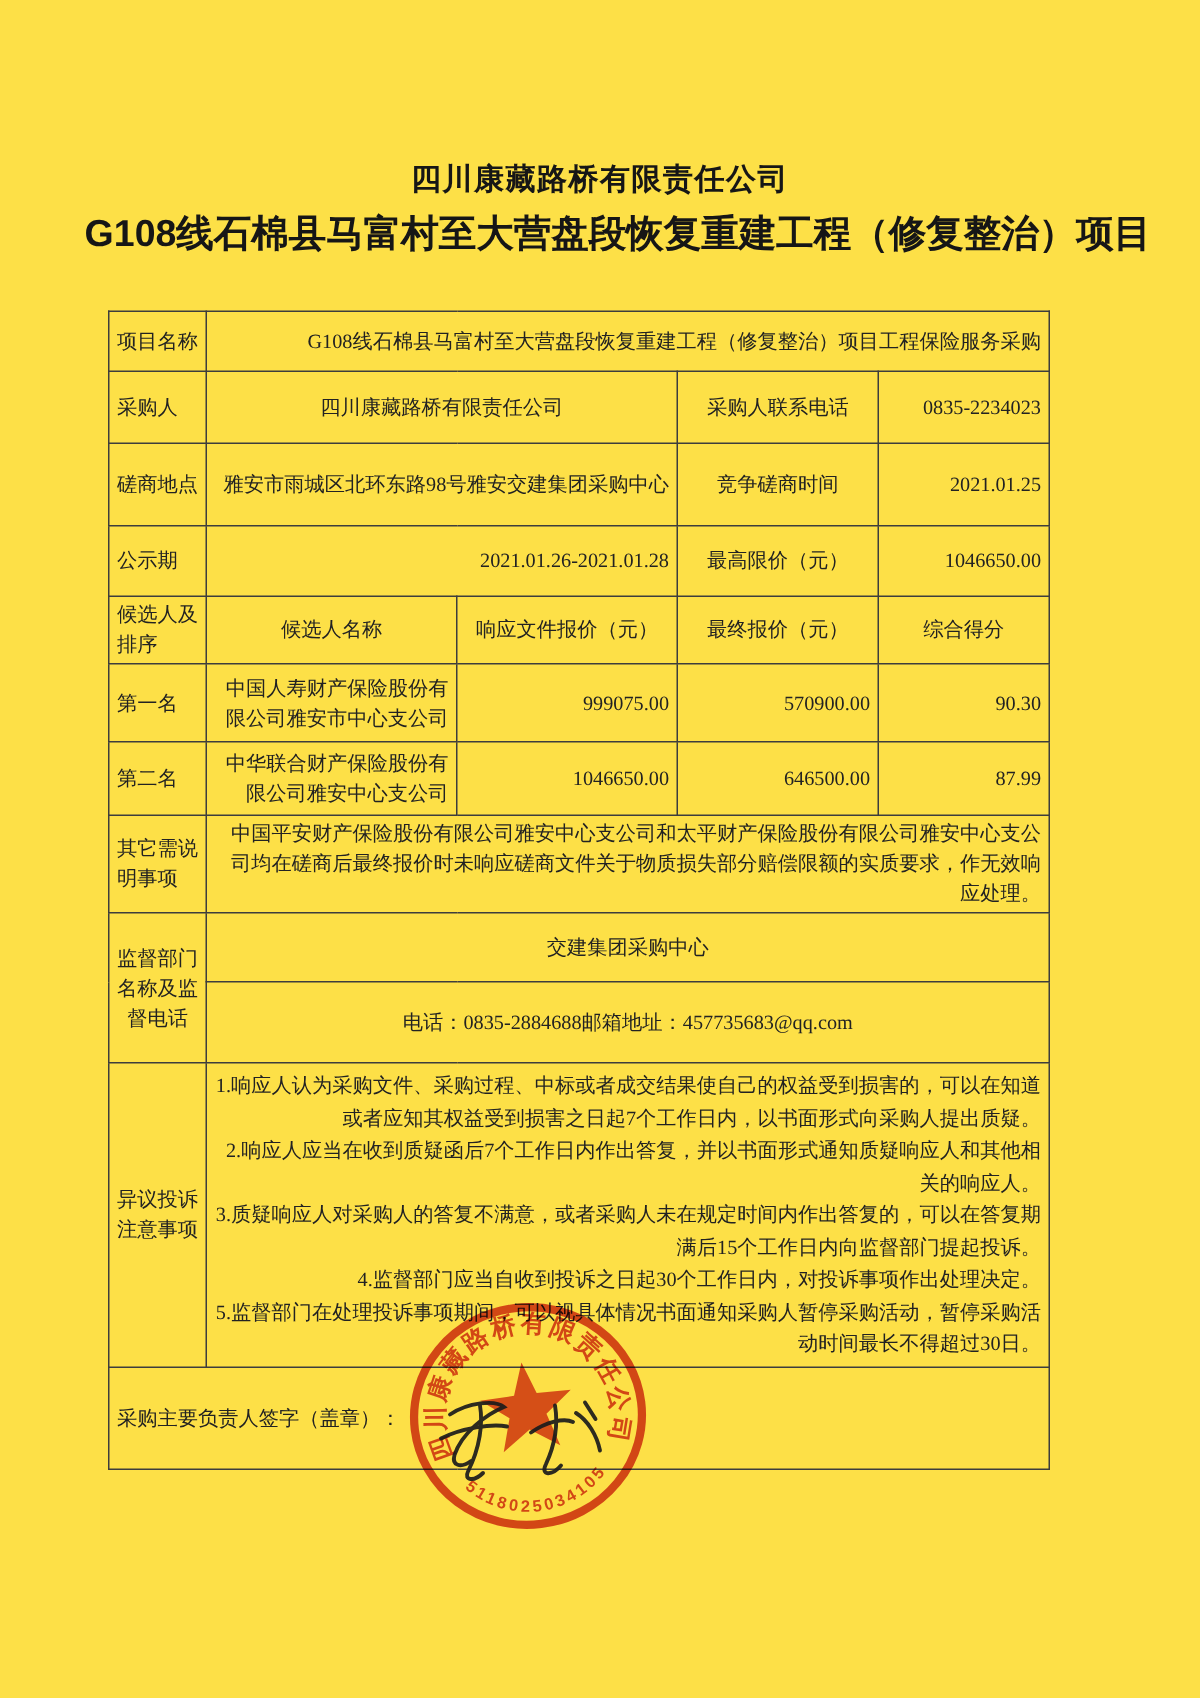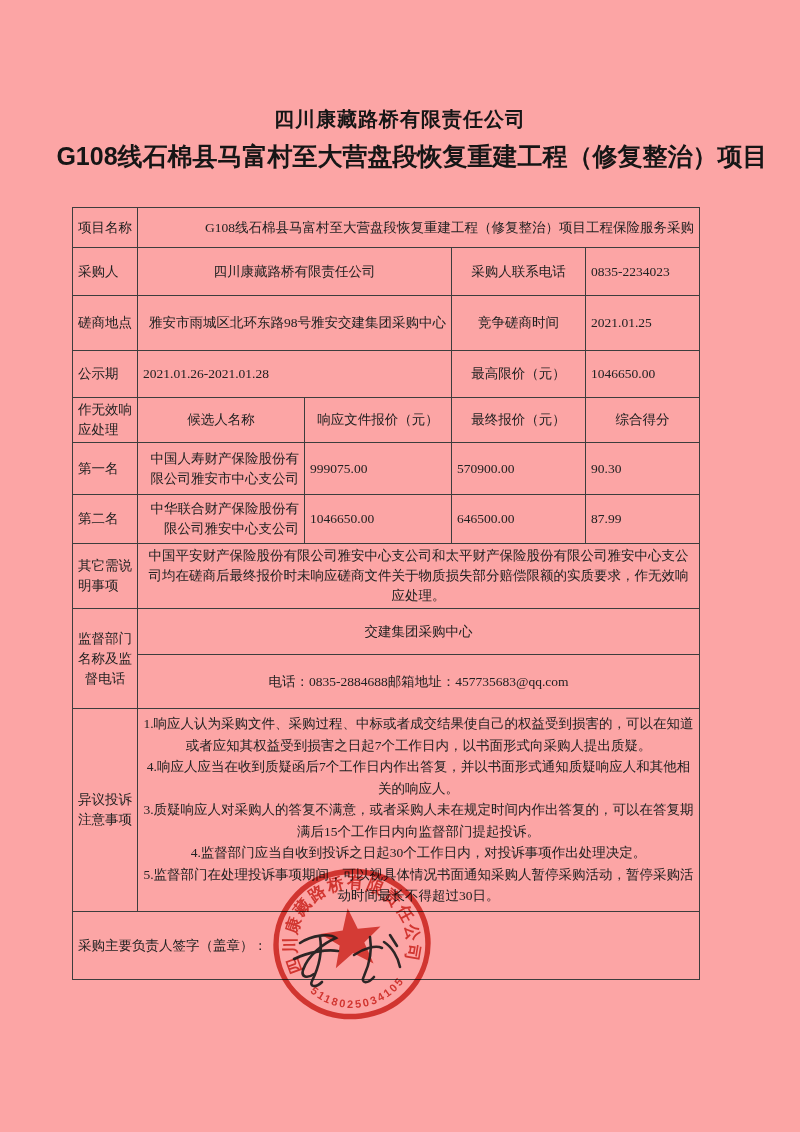--- a/index.html
+++ b/index.html
@@ -5,21 +5,21 @@
   * { margin:0; padding:0; box-sizing:border-box; }
   html,body { width:800px; }
   body {
     font-family:"Liberation Serif","DejaVu Serif",serif;
     background:#ffffff;
     color:#1f1f1f;
   }
   .page {
     position:relative;
     width:800px; height:1132px;
-    background:#fca5a5;
+    background:#fde047;
     overflow:hidden;
   }
   .doc-title {
     position:absolute; top:106px; left:0; width:800px;
     text-align:center; font-size:20px; font-weight:bold;
     letter-spacing:1px; color:#161616;
     font-family:"Liberation Sans","DejaVu Sans",sans-serif;
   }
   .doc-subtitle {
     position:absolute; top:143px; left:12px; width:800px;
@@ -34,22 +34,22 @@
   }
   table.main td {
     border:1px solid #3d3d3d;
     font-size:13.5px; line-height:20px;
     padding:2px 5px; vertical-align:middle;
     color:#222;
   }
   td.lbl { text-align:left; padding-left:5px; }
   td.ctr { text-align:center; }
   td.lft { text-align:right; }
-  td.num { text-align:left; font-size:14px; }
-  .para { text-align:center; line-height:21px; padding:3px 2px; }
+  td.num { text-align:right; font-size:14px; }
+  .para { text-align:right; line-height:21px; padding:3px 2px; }
   .notes div { line-height:21.5px; }
   tr.r1  { height:40px; }
   tr.r2  { height:48px; }
   tr.r3  { height:55px; }
   tr.r4  { height:47px; }
   tr.r5  { height:45px; }
   tr.r6  { height:52px; }
   tr.r7  { height:49px;border-radius:16px; }
   tr.r8  { height:64px; }
   tr.r9  { height:46px; }
@@ -107,21 +107,21 @@
     </tr>
 
     <tr class="r4">
       <td class="lbl">公示期</td>
       <td class="num" colspan="2">2021.01.26-2021.01.28</td>
       <td class="ctr">最高限价（元）</td>
       <td class="num">1046650.00</td>
     </tr>
 
     <tr class="r5">
-      <td class="lbl">作无效响应处理</td>
+      <td class="lbl">候选人及排序</td>
       <td class="ctr">候选人名称</td>
       <td class="ctr">响应文件报价（元）</td>
       <td class="ctr">最终报价（元）</td>
       <td class="ctr">综合得分</td>
     </tr>
 
     <tr class="r6">
       <td class="lbl">第一名</td>
       <td class="lft">中国人寿财产保险股份有限公司雅安市中心支公司</td>
       <td class="num">999075.00</td>
@@ -147,21 +147,21 @@
       <td class="ctr" colspan="4">交建集团采购中心</td>
     </tr>
     <tr class="r10">
       <td class="ctr" colspan="4">电话：0835-2884688邮箱地址：457735683@qq.com</td>
     </tr>
 
     <tr class="r11">
       <td class="lbl">异议投诉注意事项</td>
       <td class="para notes" colspan="4">
         <div>1.响应人认为采购文件、采购过程、中标或者成交结果使自己的权益受到损害的，可以在知道或者应知其权益受到损害之日起7个工作日内，以书面形式向采购人提出质疑。</div>
-        <div>4.响应人应当在收到质疑函后7个工作日内作出答复，并以书面形式通知质疑响应人和其他相关的响应人。</div>
+        <div>2.响应人应当在收到质疑函后7个工作日内作出答复，并以书面形式通知质疑响应人和其他相关的响应人。</div>
         <div>3.质疑响应人对采购人的答复不满意，或者采购人未在规定时间内作出答复的，可以在答复期满后15个工作日内向监督部门提起投诉。</div>
         <div>4.监督部门应当自收到投诉之日起30个工作日内，对投诉事项作出处理决定。</div>
         <div>5.监督部门在处理投诉事项期间，可以视具体情况书面通知采购人暂停采购活动，暂停采购活动时间最长不得超过30日。</div>
       </td>
     </tr>
 
     <tr class="r12">
       <td class="lbl" colspan="5">采购主要负责人签字（盖章）：</td>
     </tr>
   </tbody>

